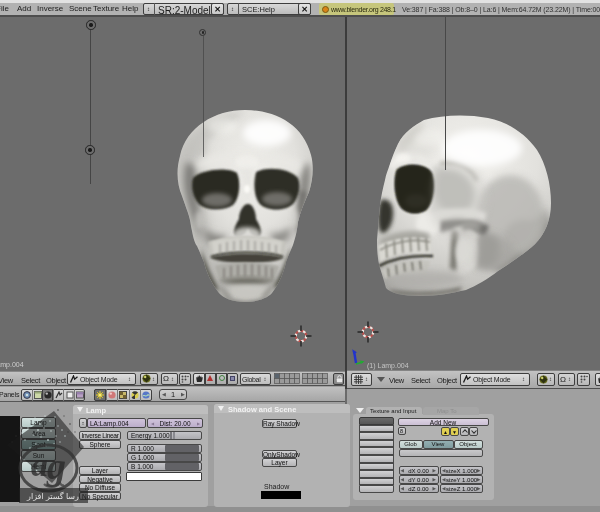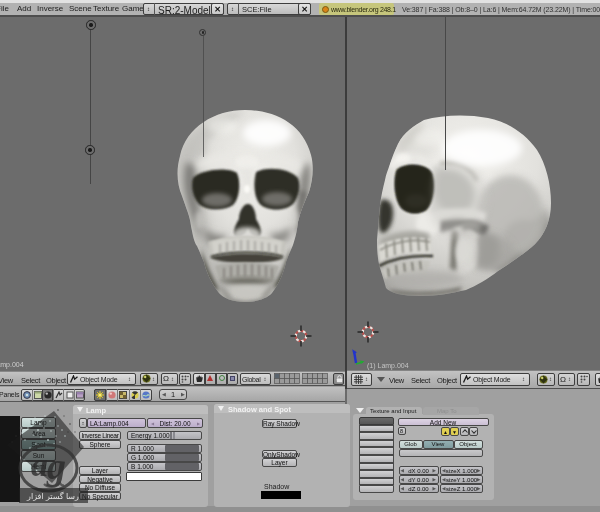--- a/index.html
+++ b/index.html
@@ -13,30 +13,30 @@
 <body>
 
 <div class="a" style="left:0;top:0;width:600px;height:3px;background:#e2e2e2"></div>
 <div class="a" style="left:0;top:3px;width:600px;height:13px;background:#b2b2b2"></div>
 <div class="a" style="left:0;top:15px;width:600px;height:2px;background:#4e4e4e"></div>
 <div class="tx" style="left:-4px;top:4px;font-size:8px">File</div>
 <div class="tx" style="left:17px;top:4px;font-size:8px">Add</div>
 <div class="tx" style="left:37px;top:4px;font-size:8px">Inverse</div>
 <div class="tx" style="left:69px;top:4px;font-size:8px">Scene</div>
 <div class="tx" style="left:93px;top:4px;font-size:8px">Texture</div>
-<div class="tx" style="left:122px;top:4px;font-size:8px">Game</div>
+<div class="tx" style="left:122px;top:4px;font-size:8px">Help</div>
 
 <div class="a" style="left:143px;top:3px;width:81px;height:12px;background:linear-gradient(#d8d8d8,#bcbcbc);border:1px solid #3e3e3e;border-radius:2px"></div>
 <div class="a" style="left:143px;top:3px;width:12px;height:12px;border-right:1px solid #555;font-size:6px;color:#222;text-align:center;line-height:12px">↕</div>
 <div class="tx" style="left:158px;top:5px;font-size:10px">SR:2-Model</div>
 <div class="a" style="left:211px;top:3px;width:13px;height:12px;background:linear-gradient(#e6e6e6,#c6c6c6);border:1px solid #3e3e3e;border-radius:2px;font-size:8px;font-weight:bold;color:#111;text-align:center;line-height:11px">✕</div>
 
 <div class="a" style="left:227px;top:3px;width:84px;height:12px;background:linear-gradient(#d8d8d8,#bcbcbc);border:1px solid #3e3e3e;border-radius:2px"></div>
 <div class="a" style="left:227px;top:3px;width:12px;height:12px;border-right:1px solid #555;font-size:6px;color:#222;text-align:center;line-height:12px">↕</div>
-<div class="tx" style="left:242px;top:5px;font-size:7.5px">SCE:File</div>
+<div class="tx" style="left:242px;top:5px;font-size:7.5px">SCE:Help</div>
 <div class="a" style="left:298px;top:3px;width:13px;height:12px;background:linear-gradient(#e6e6e6,#c6c6c6);border:1px solid #3e3e3e;border-radius:2px;font-size:8px;font-weight:bold;color:#111;text-align:center;line-height:11px">✕</div>
 
 <div class="a" style="left:319px;top:3px;width:75px;height:12px;background:#c6c67c;border-radius:2px"></div>
 <div class="a" style="left:322px;top:6px;width:7px;height:7px;border-radius:50%;background:#d88418;border:1px solid #7a5a10"></div>
 <div class="tx" style="left:331px;top:5.5px;font-size:7px;letter-spacing:-0.3px;color:#2a2a10">www.blender.org 248.1</div>
 <div class="tx" style="left:402px;top:5.5px;font-size:7px;letter-spacing:-0.1px;color:#303030">Ve:387 | Fa:388 | Ob:8–0 | La:6  | Mem:64.72M (23.22M)  | Time:00:0</div>
 
 <div class="a" id="vpL" style="left:0;top:17px;width:345px;height:355px;background:#6c6c6c"></div>
 <div class="a" id="vpR" style="left:346.5px;top:17px;width:253.5px;height:353px;background:#6c6c6c"></div>
 <div class="a" style="left:345px;top:17px;width:1.5px;height:373px;background:#3c3c3c"></div>
@@ -569,21 +569,21 @@
 <div class="a" style="left:165px;top:463px;width:34px;height:7px;background:#626266;border-radius:1px"></div>
 <div class="a" style="left:126px;top:471.5px;width:76px;height:9px;background:#ffffff;border:1px solid #3a3a3a;border-radius:1px"></div>
 <div class="btn" style="left:79px;top:466px;width:42px;height:8.5px;font-size:6.5px;line-height:7.5px">Layer</div>
 <div class="btn" style="left:79px;top:474.5px;width:42px;height:8.5px;font-size:6.5px;line-height:7.5px">Negative</div>
 <div class="btn" style="left:79px;top:483px;width:42px;height:8.5px;font-size:6.5px;line-height:7.5px">No Diffuse</div>
 <div class="btn" style="left:79px;top:491.5px;width:42px;height:8.5px;font-size:6.5px;line-height:7.5px">No Specular</div>
 
 <div class="a" style="left:214px;top:404px;width:136px;height:103px;background:#b2b2b2;border-radius:3px"></div>
 <div class="ph" style="left:214px;top:404px;width:136px;height:9px;border-radius:3px 3px 0 0;background:#bebebe"></div>
 <div class="a" style="left:218px;top:406px;width:0;height:0;border-left:3.5px solid transparent;border-right:3.5px solid transparent;border-top:5px solid #f0f0f0"></div>
-<div class="tx" style="left:228px;top:405px;font-size:7.5px;font-weight:bold;color:#f2f2f2">Shadow and Spot</div>
+<div class="tx" style="left:228px;top:405px;font-size:7.5px;font-weight:bold;color:#f2f2f2">Shadow and Scene</div>
 <div class="btn" style="left:262px;top:419px;width:35px;height:9px;font-size:6.5px;line-height:8px">Ray Shadow</div>
 <div class="btn" style="left:262px;top:449.5px;width:35px;height:8.5px;font-size:6.5px;line-height:7.5px">OnlyShadow</div>
 <div class="btn" style="left:262px;top:458px;width:35px;height:8.5px;font-size:6.5px;line-height:7.5px">Layer</div>
 <div class="tx" style="left:264px;top:483px;font-size:7px">Shadow</div>
 <div class="a" style="left:261px;top:491px;width:40px;height:8px;background:#000"></div>
 
 <div class="a" style="left:353px;top:414px;width:141px;height:86px;background:#b2b2b2;border-radius:3px"></div>
 <div class="a" style="left:356px;top:406.5px;width:0;height:0;border-left:4px solid transparent;border-right:4px solid transparent;border-top:5.5px solid #f0f0f0;margin-top:1px"></div>
 <div class="a" style="left:366px;top:406.5px;width:56px;height:8px;background:#b2b2b2;border-radius:3px 3px 0 0"></div>
 <div class="tx" style="left:370px;top:407.5px;font-size:6px;color:#1a1a1a">Texture and Input</div>

